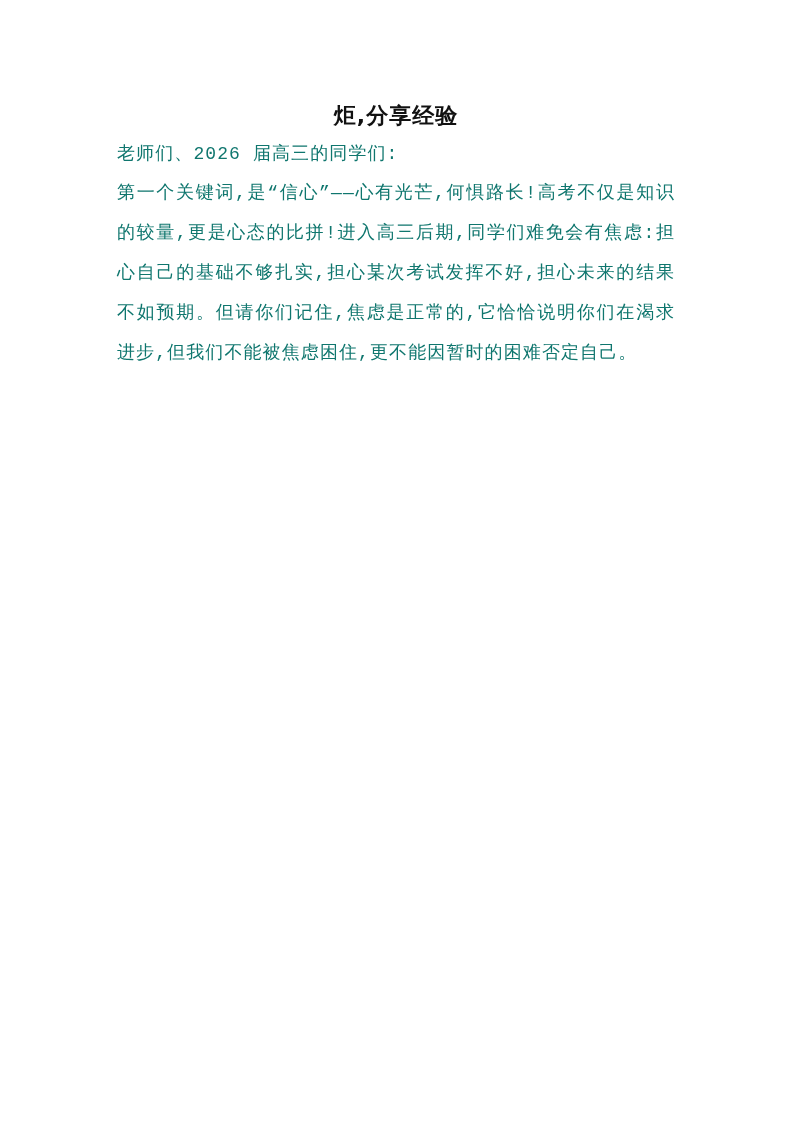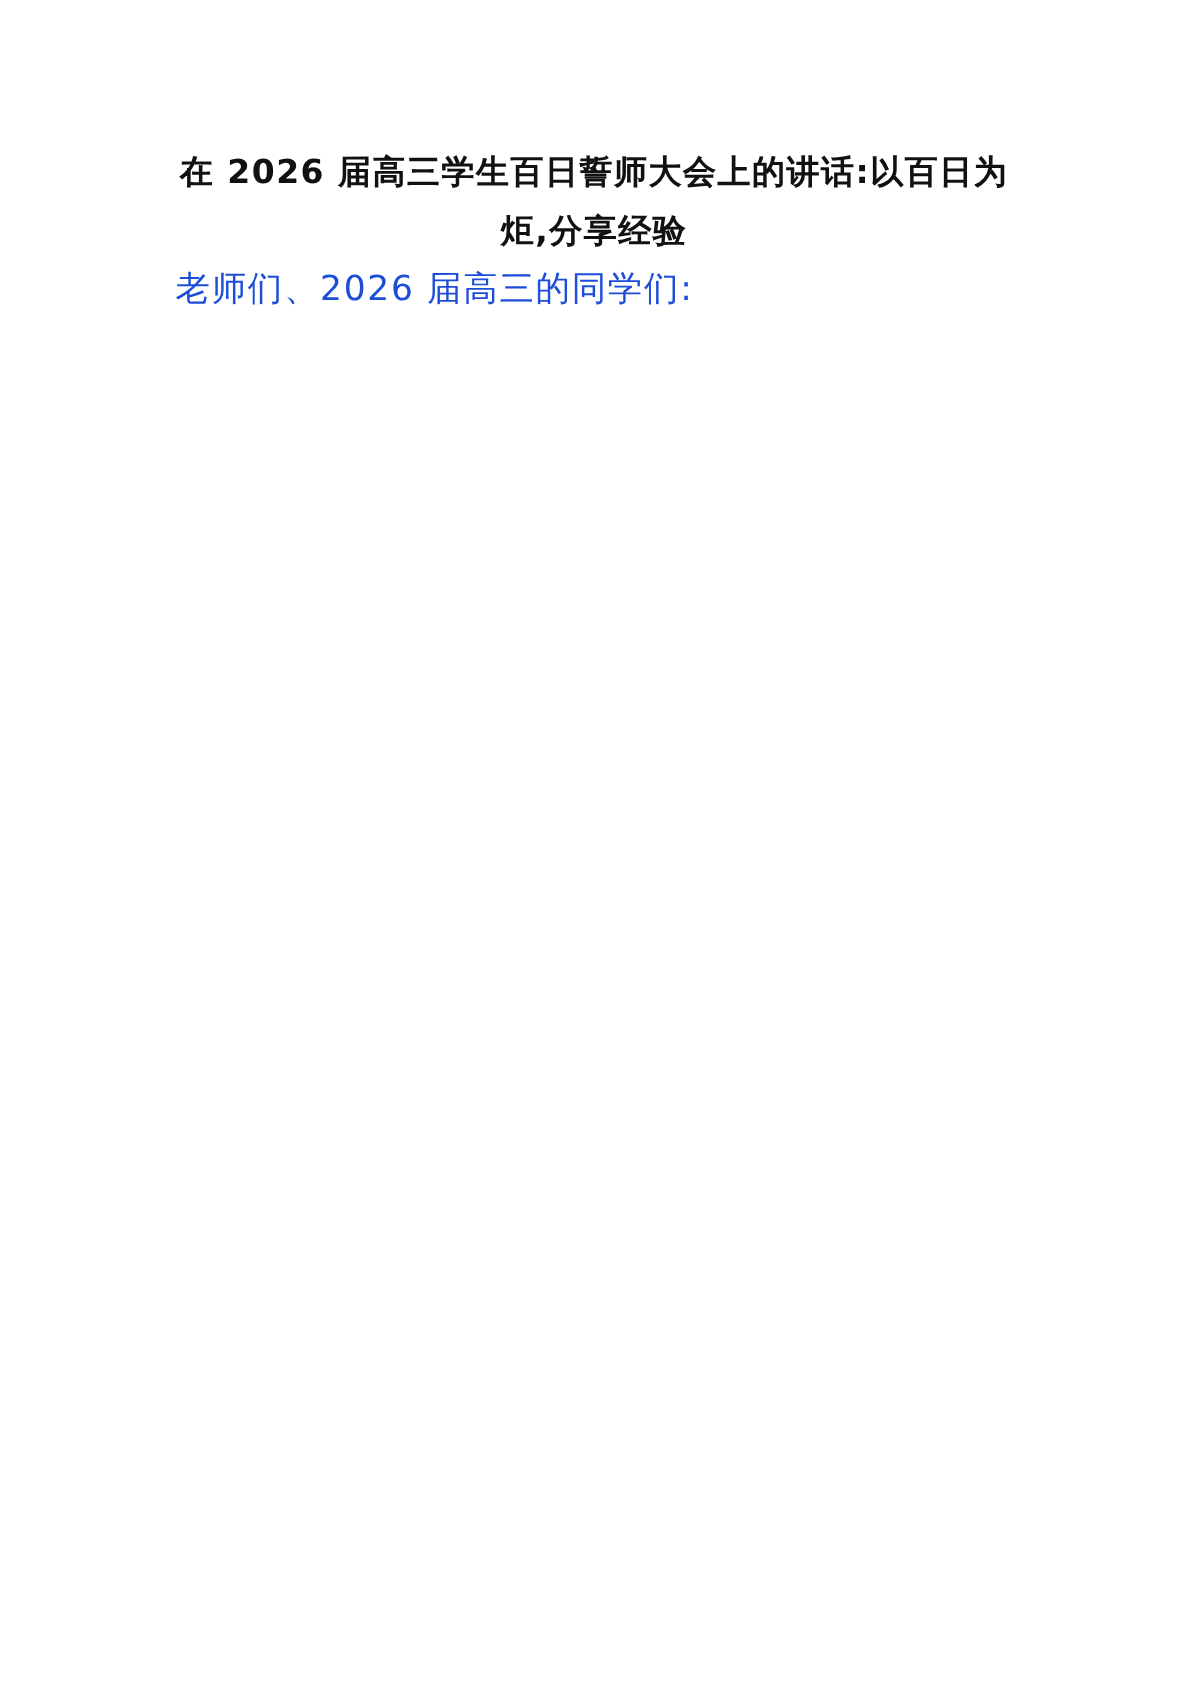--- a/index.html
+++ b/index.html
@@ -28,35 +28,36 @@
     line-height: 39px;
     margin: 0;
     color: #111111;
     letter-spacing: 1px;
   }
   .body {
     margin-top: 1px;
   }
   .para {
     margin: 0;
-    font-size: 23px;
+    font-size: 18px;
     line-height: 40px;
     text-align: justify;
     text-align-last: left;
     letter-spacing: 1.1px;
-    color: #1d4ed8;
+    color: #0f766e;
+    font-family: Liberation Mono, monospace;
   }
   .para.tight {
     line-height: 37px;
   }
 </style>
 </head>
 <body>
 
 <div class="page">
   <h1 class="title">
-    <div>在 2026 届高三学生百日誓师大会上的讲话:以百日为</div>
     <div>炬,分享经验</div>
   </h1>
   <div class="body">
     <p class="para tight">老师们、2026 届高三的同学们:</p>
+    <p class="para">第一个关键词,是“信心”——心有光芒,何惧路长!高考不仅是知识的较量,更是心态的比拼!进入高三后期,同学们难免会有焦虑:担心自己的基础不够扎实,担心某次考试发挥不好,担心未来的结果不如预期。但请你们记住,焦虑是正常的,它恰恰说明你们在渴求进步,但我们不能被焦虑困住,更不能因暂时的困难否定自己。</p>
   </div>
 </div>
 
 </body></html>

